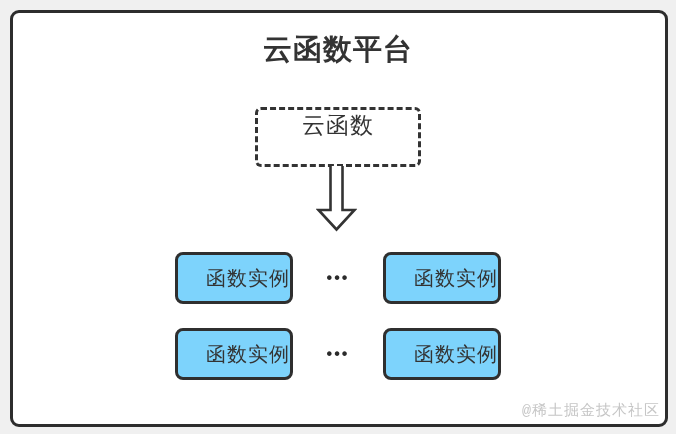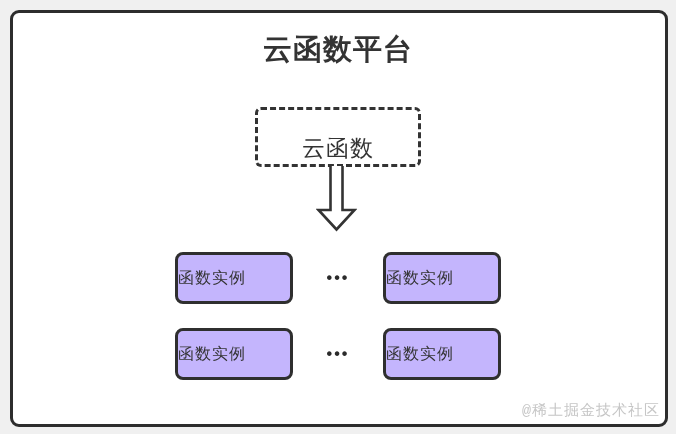--- a/index.html
+++ b/index.html
@@ -41,45 +41,45 @@
     position: absolute;
     left: 255px;
     top: 107px;
     width: 166px;
     height: 60px;
     box-sizing: border-box;
     border: 3px dashed #333333;
     border-radius: 6px;
     background: #ffffff;
     display: flex;
-    align-items: flex-end;
+    align-items: flex-start;
     justify-content: center;
     font-size: 23px;
     color: #333333;
     letter-spacing: 1px;
   }
   .arrow-svg {
     position: absolute;
     left: 316px;
     top: 164px;
     width: 41px;
     height: 68px;
   }
   .inst-box {
     position: absolute;
     width: 118px;
     height: 52px;
     box-sizing: border-box;
     border: 3px solid #2f2f2f;
     border-radius: 8px;
-    background: #c4b5fd;
+    background: #7dd3fc;
     display: flex;
     align-items: center;
-    justify-content: flex-start;
-    font-size: 16px;
+    justify-content: flex-end;
+    font-size: 20px;
     color: #333333;
     letter-spacing: 1px;
   }
   .row1 { top: 252px; }
   .row2 { top: 328px; }
   .col-left  { left: 175px; }
   .col-right { left: 383px; }
   .dots {
     position: absolute;
     left: 308px;

